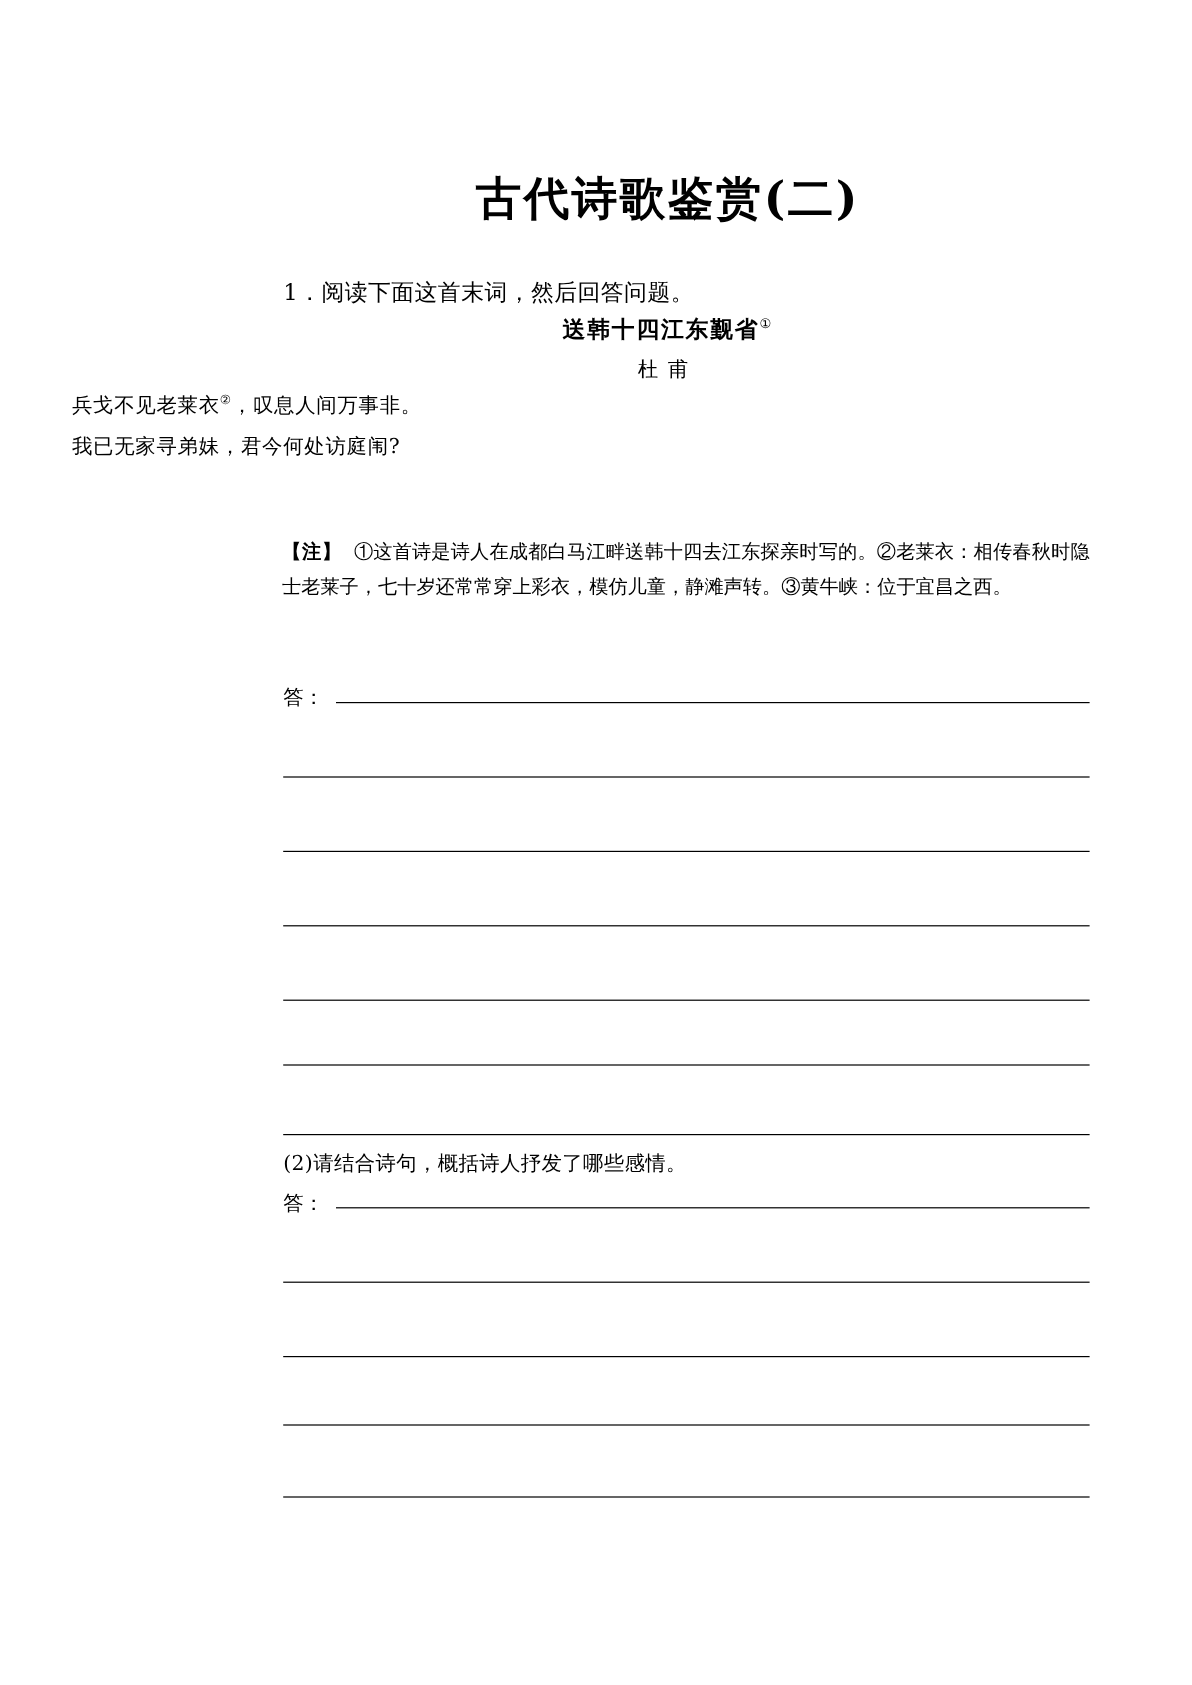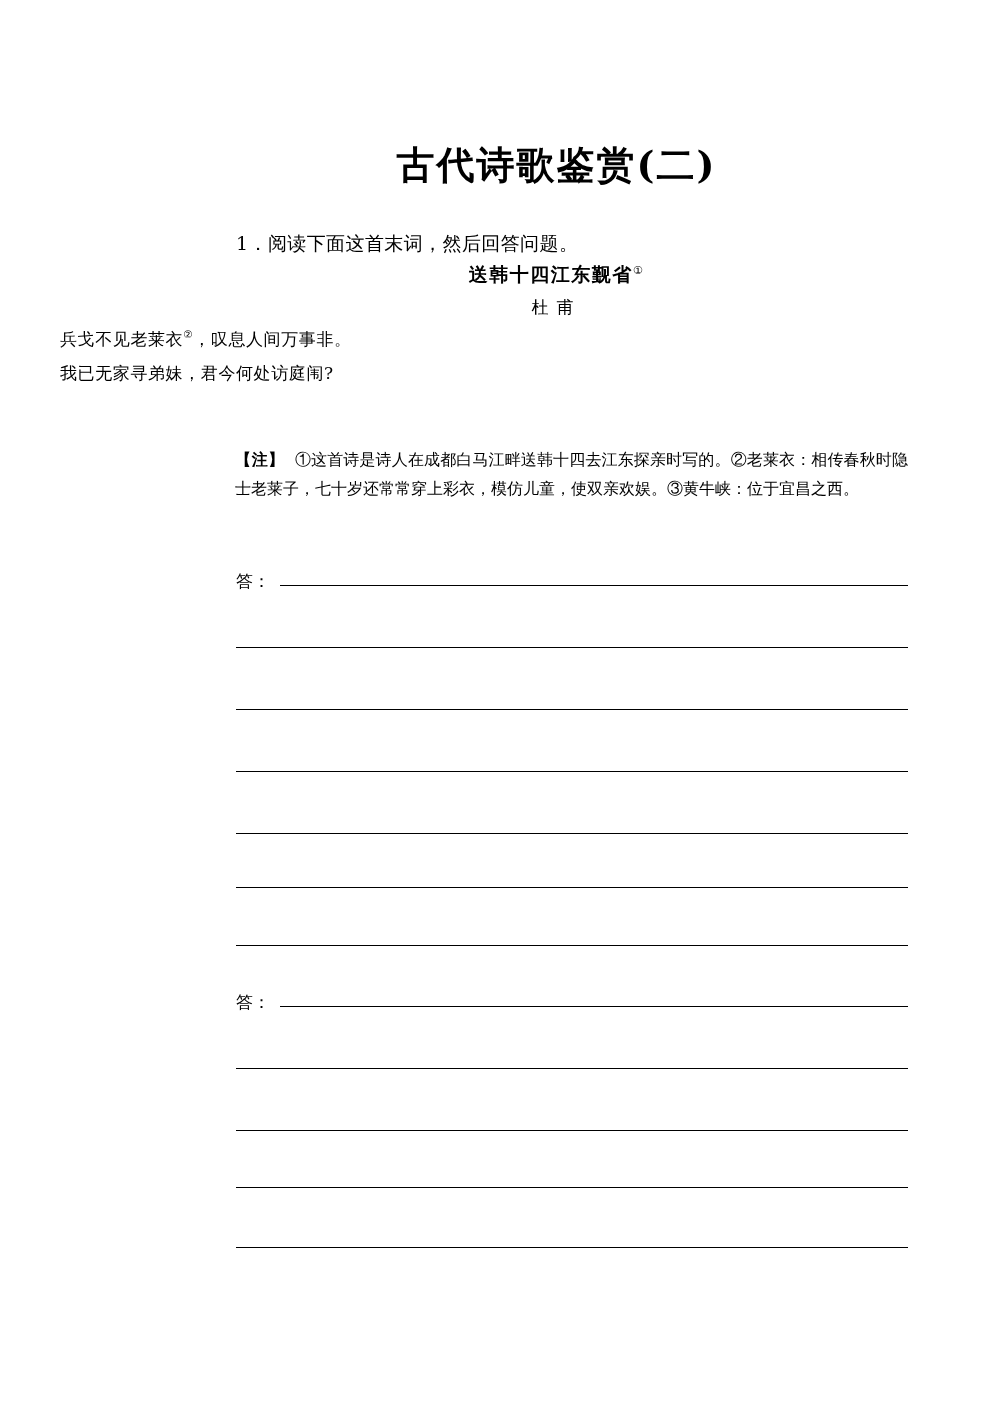--- a/index.html
+++ b/index.html
@@ -155,33 +155,34 @@
   </div>
 
   <div class="poem-author">杜甫</div>
 
   <div class="poem-lines">
     <div class="poem-line"><span>兵戈不见老莱衣</span><sup>②</sup><span>，叹息人间万事非。</span></div>
     <div class="poem-line"><span>我已无家寻弟妹，君今何处访庭闱?</span><sup></sup><span></span></div>
   </div>
 
   <div class="notes">
-    <span class="note-label">【注】</span><span>①这首诗是诗人在成都白马江畔送韩十四去江东探亲时写的。②老莱衣：相传春秋时隐士老莱子，七十岁还常常穿上彩衣，模仿儿童，使双亲欢娱。③黄牛峡：位于宜昌之西。</span>
+    <span class="note-label">【注】</span><span>①这首诗是诗人在成都白马江畔送韩十四去江东探亲时写的。②老莱衣：相传春秋时隐士老莱子，七十岁还常常穿上彩衣，模仿儿童，静滩声转。③黄牛峡：位于宜昌之西。</span>
   </div>
 
   <div class="ans-label" style="top:570px;">答：</div>
 
   <div class="rule first" style="top:585px;"></div>
   <div class="rule full" style="top:647px;"></div>
   <div class="rule full" style="top:709px;"></div>
   <div class="rule full" style="top:771px;"></div>
   <div class="rule full" style="top:833px;"></div>
   <div class="rule full" style="top:887px;"></div>
   <div class="rule full" style="top:945px;"></div>
 
+  <div class="sub-q" style="top:958px;">(2)请结合诗句，概括诗人抒发了哪些感情。</div>
   <div class="ans-label" style="top:991px;">答：</div>
 
   <div class="rule first" style="top:1006px;"></div>
   <div class="rule full" style="top:1068px;"></div>
   <div class="rule full" style="top:1130px;"></div>
   <div class="rule full" style="top:1187px;"></div>
   <div class="rule full" style="top:1247px;"></div>
 
 </div>
 

